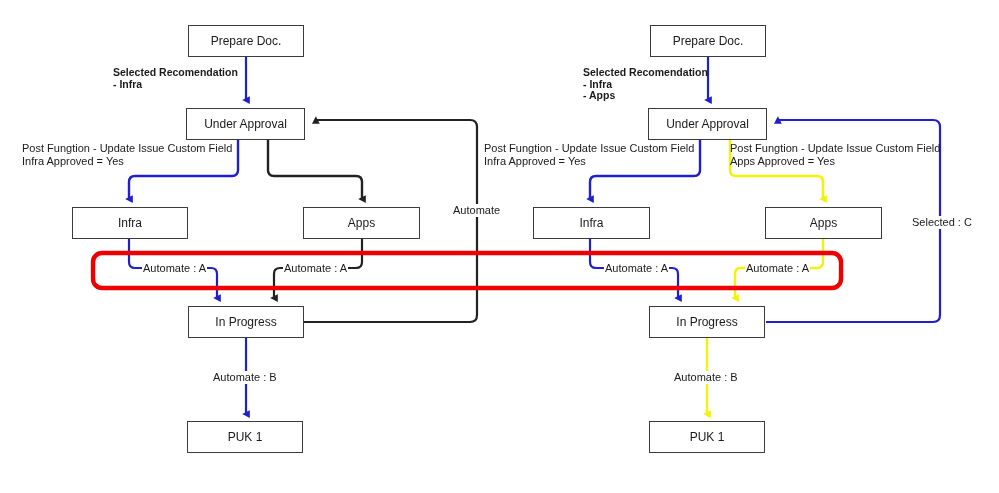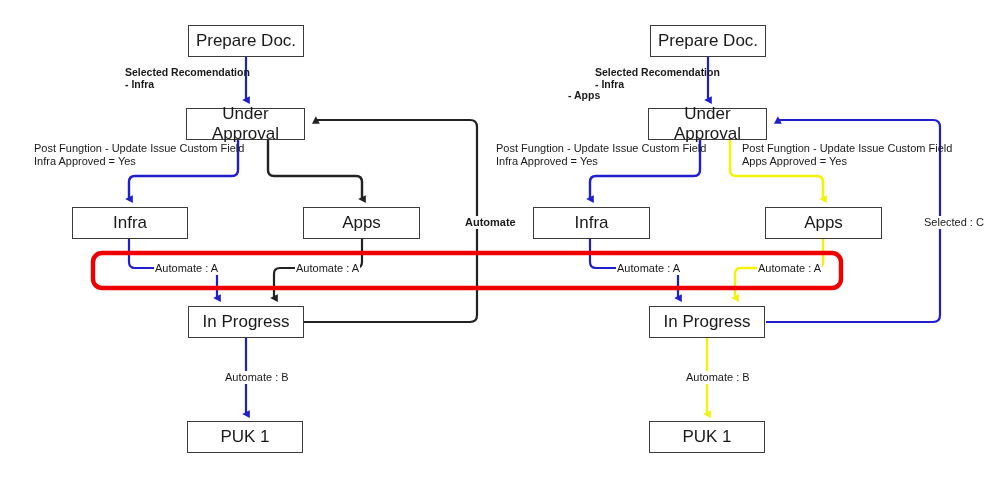--- a/index.html
+++ b/index.html
@@ -23,35 +23,34 @@
     top: 0;
     width: 999px;
     height: 493px;
   }
   .node {
     position: absolute;
     box-sizing: border-box;
     border: 1.6px solid #3b3b3b;
     background: #ffffff;
     color: #1a1a1a;
-    font-size: 17px;
+    font-size: 12px;
     display: flex;
     align-items: center;
     justify-content: center;
     text-align: center;
     z-index: 3;
   }
   .lbl {
     position: absolute;
     font-size: 11px;
     color: #1a1a1a;
     white-space: pre;
     line-height: 13px;
     z-index: 4;
-    margin-left: 12px;
   }
   .lbl.bold {
     font-weight: bold;
     font-size: 10.5px;
     line-height: 12.5px;
   }
   .lbl.onwire {
     background: #ffffff;
     padding: 0 1px;
   }
@@ -129,26 +128,26 @@
   <div class="node" style="left:649px;top:306px;width:116px;height:32px;">In Progress</div>
   <div class="node" style="left:649px;top:421px;width:116px;height:32px;">PUK 1</div>
 
   <div class="lbl bold" style="left:113px;top:66px;">Selected Recomendation</div>
   <div class="lbl bold" style="left:113px;top:78px;">- Infra</div>
 
   <div class="lbl" style="left:22px;top:142px;">Post Fungtion - Update Issue Custom Field
 Infra Approved = Yes</div>
   <div class="lbl onwire" style="left:142px;top:262px;">Automate : A</div>
   <div class="lbl onwire" style="left:283px;top:262px;">Automate : A</div>
-  <div class="lbl onwire" style="left:452px;top:216px;font-weight:bold;">Automate</div>
+  <div class="lbl onwire" style="left:452px;top:204px;">Automate</div>
   <div class="lbl onwire" style="left:212px;top:371px;">Automate : B</div>
 
   <div class="lbl bold" style="left:583px;top:66px;">Selected Recomendation</div>
   <div class="lbl bold" style="left:583px;top:78px;">- Infra</div>
-  <div class="lbl bold" style="left:556px;top:89px;">- Apps</div>
+  <div class="lbl bold" style="left:583px;top:89px;">- Apps</div>
 
   <div class="lbl" style="left:484px;top:142px;">Post Fungtion - Update Issue Custom Field
 Infra Approved = Yes</div>
   <div class="lbl" style="left:730px;top:142px;">Post Fungtion - Update Issue Custom Field
 Apps Approved = Yes</div>
   <div class="lbl onwire" style="left:604px;top:262px;">Automate : A</div>
   <div class="lbl onwire" style="left:745px;top:262px;">Automate : A</div>
   <div class="lbl onwire" style="left:911px;top:216px;">Selected : C</div>
   <div class="lbl onwire" style="left:673px;top:371px;">Automate : B</div>
 

